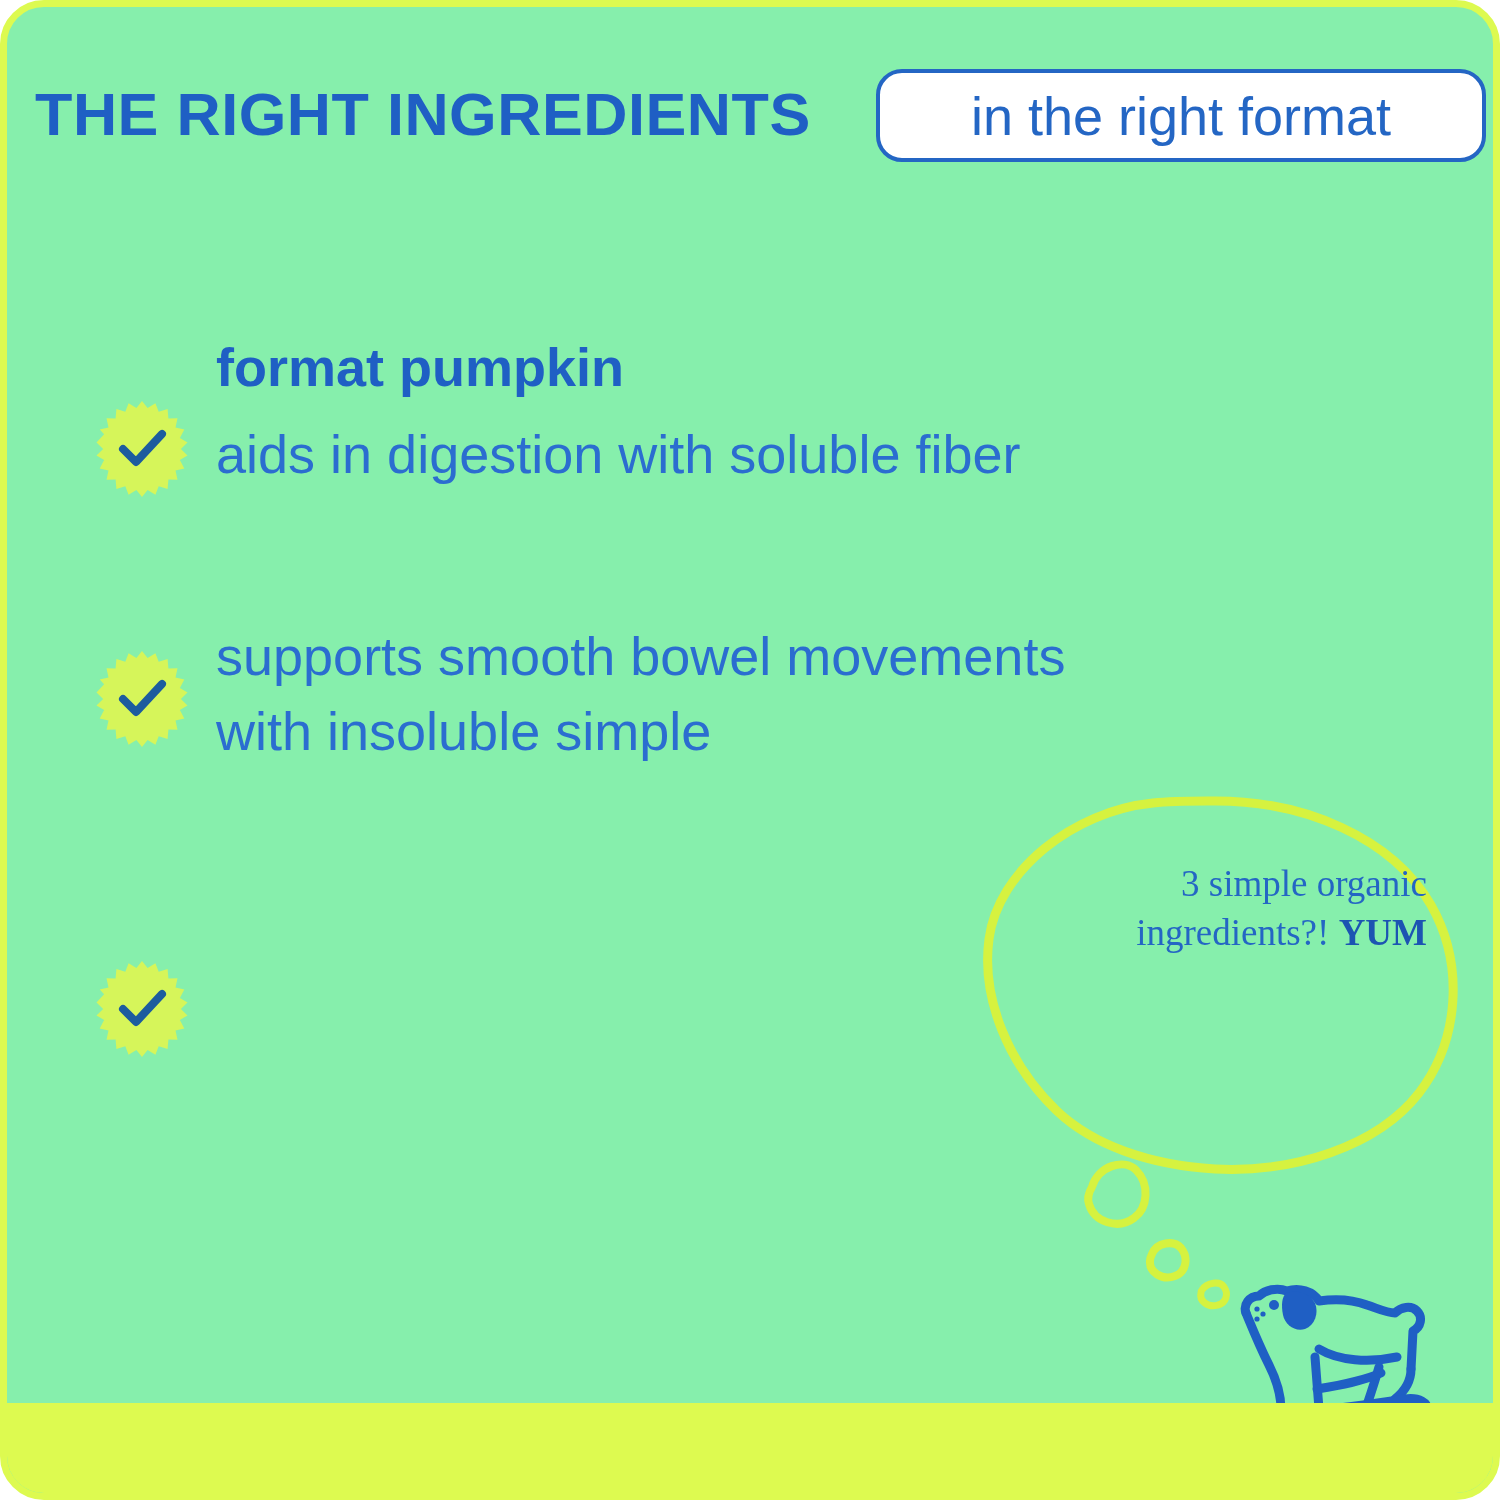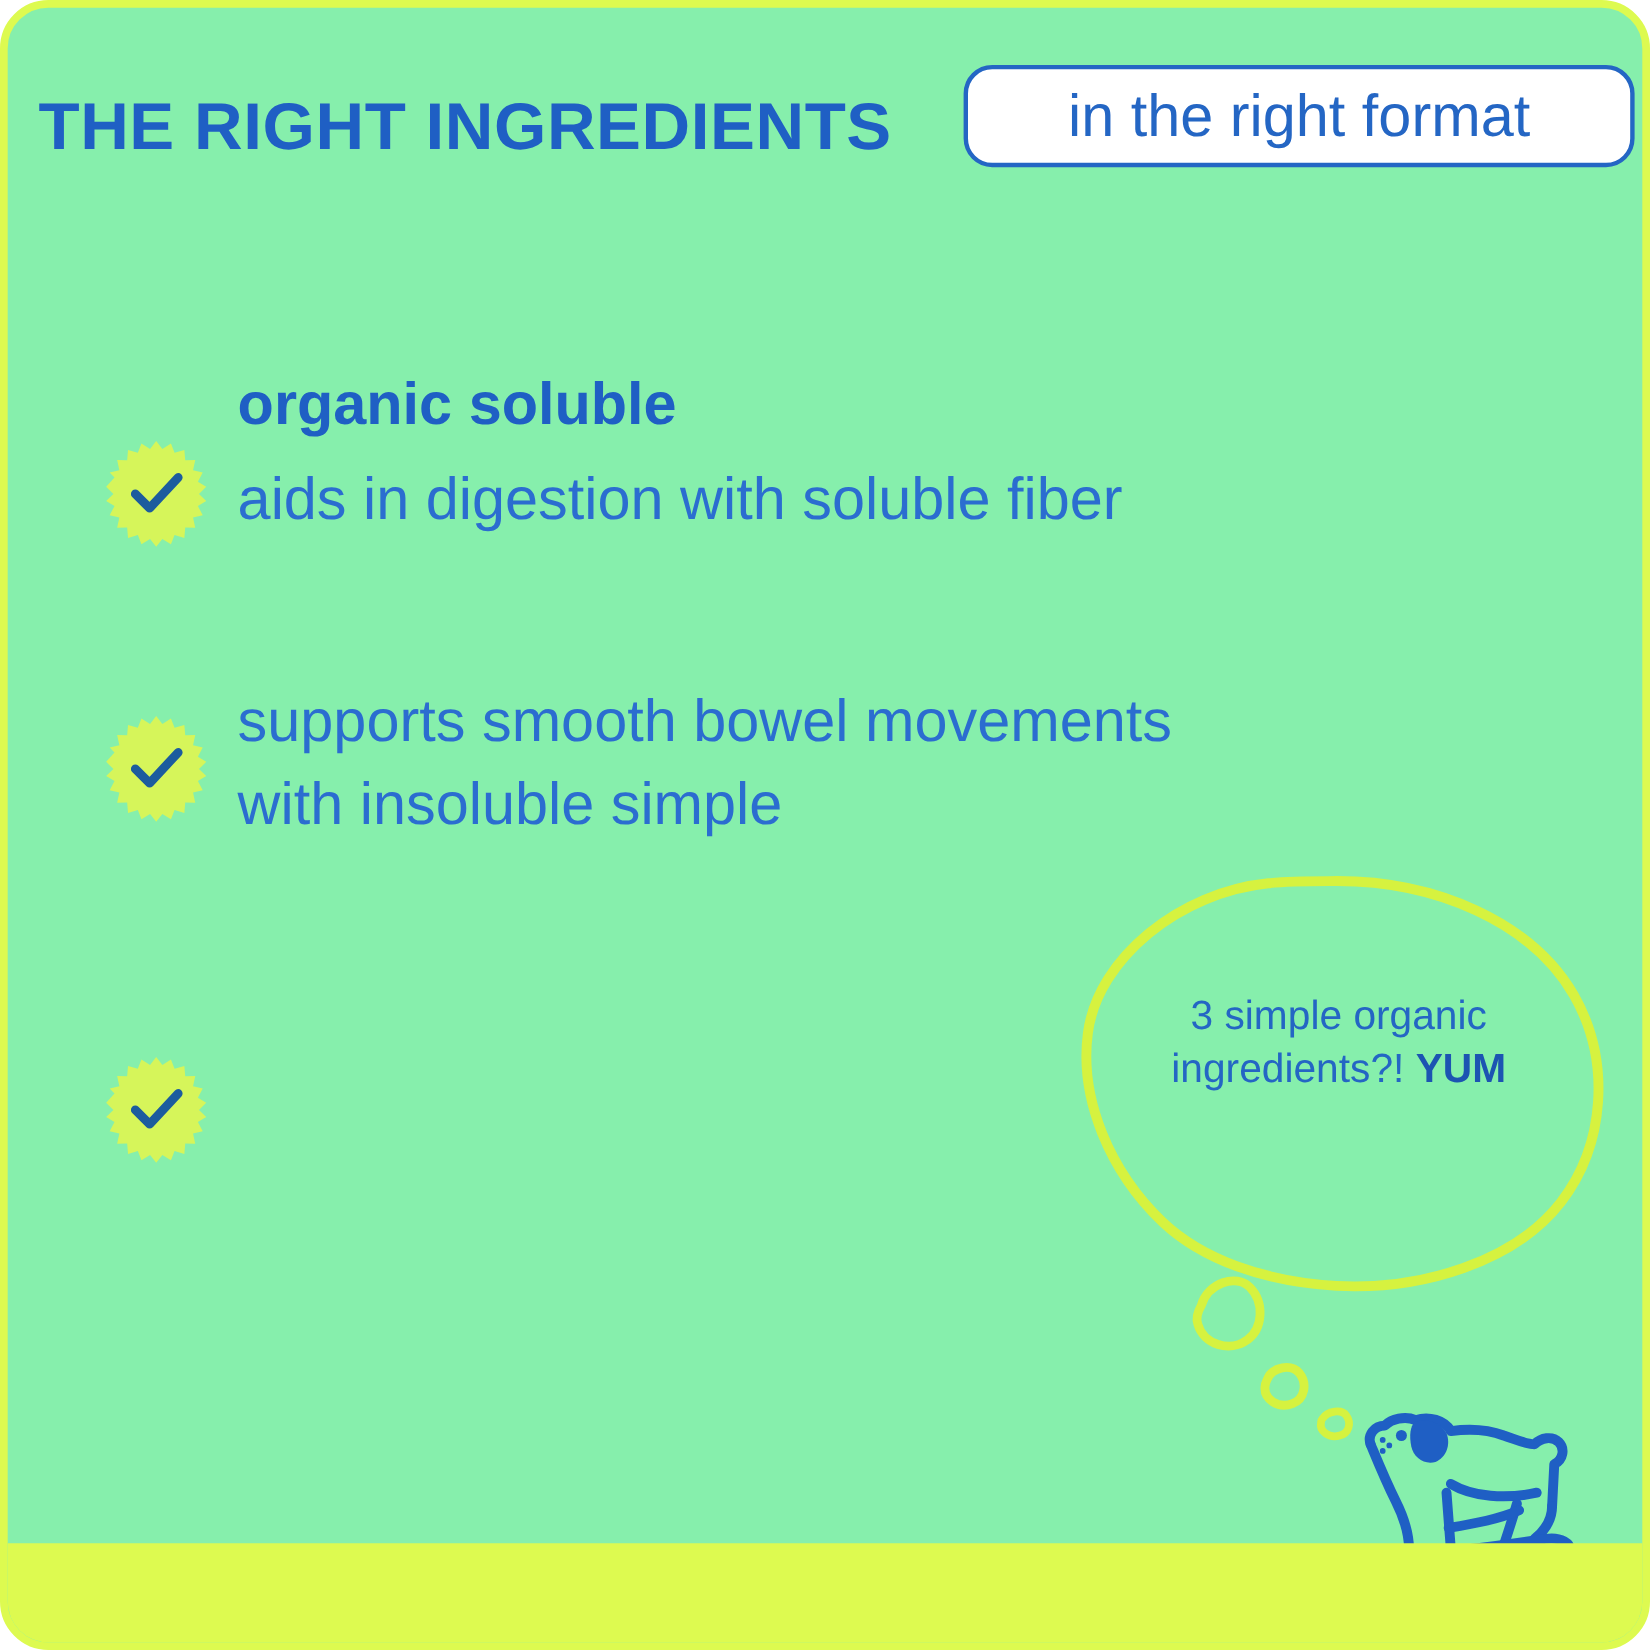--- a/index.html
+++ b/index.html
@@ -41,21 +41,21 @@
     color: #1F5FC4;
     white-space: nowrap;
     line-height: 1;
     transform: scaleX(1.02);
     transform-origin: left center;
   }
 
   #format-pill {
     position: absolute;
     left: 869px;
-    top: 52px;
+    top: 62px;
     width: 610px;
     height: 93px;
     border: 4px solid #2466C4;
     border-radius: 26px;
     background: #ffffff;
     display: flex;
     align-items: center;
     justify-content: center;
   }
   #format-pill-label {
@@ -123,27 +123,28 @@
     left: 946px;
     top: 786px;
     width: 512px;
     height: 400px;
   }
   #thought-bubble svg { display: block; width: 512px; height: 400px; }
 
   #bubble-text {
     position: absolute;
     left: 1000px;
-    top: 892px;
+    top: 853px;
     width: 420px;
-    text-align: center;
+    text-align: right;
     font-size: 37px;
     line-height: 1.32;
     color: #2466C4;
     font-weight: 400;
+    font-family: Liberation Serif, serif;
   }
   #bubble-text .yum {
     font-weight: 700;
     color: #1C54B2;
   }
 
   #bubble-trail {
     position: absolute;
     left: 1055px;
     top: 1135px;
@@ -190,21 +191,21 @@
   <div id="ingredients">
 
     <div class="ingredient" data-idx="0">
       <div class="badge">
         <svg viewBox="0 0 100 100" xmlns="http://www.w3.org/2000/svg">
           <polygon fill="#D6F55A" points="50,2 55.6,9.1 63.4,4.2 66.7,12.7 75.6,10 76.4,19.5 85.5,19.2 83.5,28.5 92.3,30.6 87.9,39 95.5,43.6 88.9,50 95.5,56.4 87.9,61 92.3,69.4 83.5,71.5 85.5,80.8 76.4,80.5 75.6,90 66.7,87.3 63.4,95.8 55.6,90.9 50,98 44.4,90.9 36.6,95.8 33.3,87.3 24.4,90 23.6,80.5 14.5,80.8 16.5,71.5 7.7,69.4 12.1,61 4.5,56.4 11.1,50 4.5,43.6 12.1,35.2 7.7,30.6 16.5,28.5 14.5,19.2 23.6,19.5 24.4,10 33.3,12.7 36.6,4.2 44.4,9.1"></polygon>
           <path d="M31 50 L44 63 L70 35" fill="none" stroke="#1C5C9E" stroke-width="8" stroke-linecap="round" stroke-linejoin="round"></path>
         </svg>
       </div>
       <div class="ing-text">
-        <div class="ing-name">organic soluble</div>
+        <div class="ing-name">format pumpkin</div>
         <div class="ing-desc">aids in digestion with soluble fiber</div>
       </div>
     </div>
 
     <div class="ingredient" data-idx="1">
       <div class="badge">
         <svg viewBox="0 0 100 100" xmlns="http://www.w3.org/2000/svg">
           <polygon fill="#D6F55A" points="50,2 55.6,9.1 63.4,4.2 66.7,12.7 75.6,10 76.4,19.5 85.5,19.2 83.5,28.5 92.3,30.6 87.9,39 95.5,43.6 88.9,50 95.5,56.4 87.9,61 92.3,69.4 83.5,71.5 85.5,80.8 76.4,80.5 75.6,90 66.7,87.3 63.4,95.8 55.6,90.9 50,98 44.4,90.9 36.6,95.8 33.3,87.3 24.4,90 23.6,80.5 14.5,80.8 16.5,71.5 7.7,69.4 12.1,61 4.5,56.4 11.1,50 4.5,43.6 12.1,35.2 7.7,30.6 16.5,28.5 14.5,19.2 23.6,19.5 24.4,10 33.3,12.7 36.6,4.2 44.4,9.1"></polygon>
           <path d="M31 50 L44 63 L70 35" fill="none" stroke="#1C5C9E" stroke-width="8" stroke-linecap="round" stroke-linejoin="round"></path>
         </svg>

